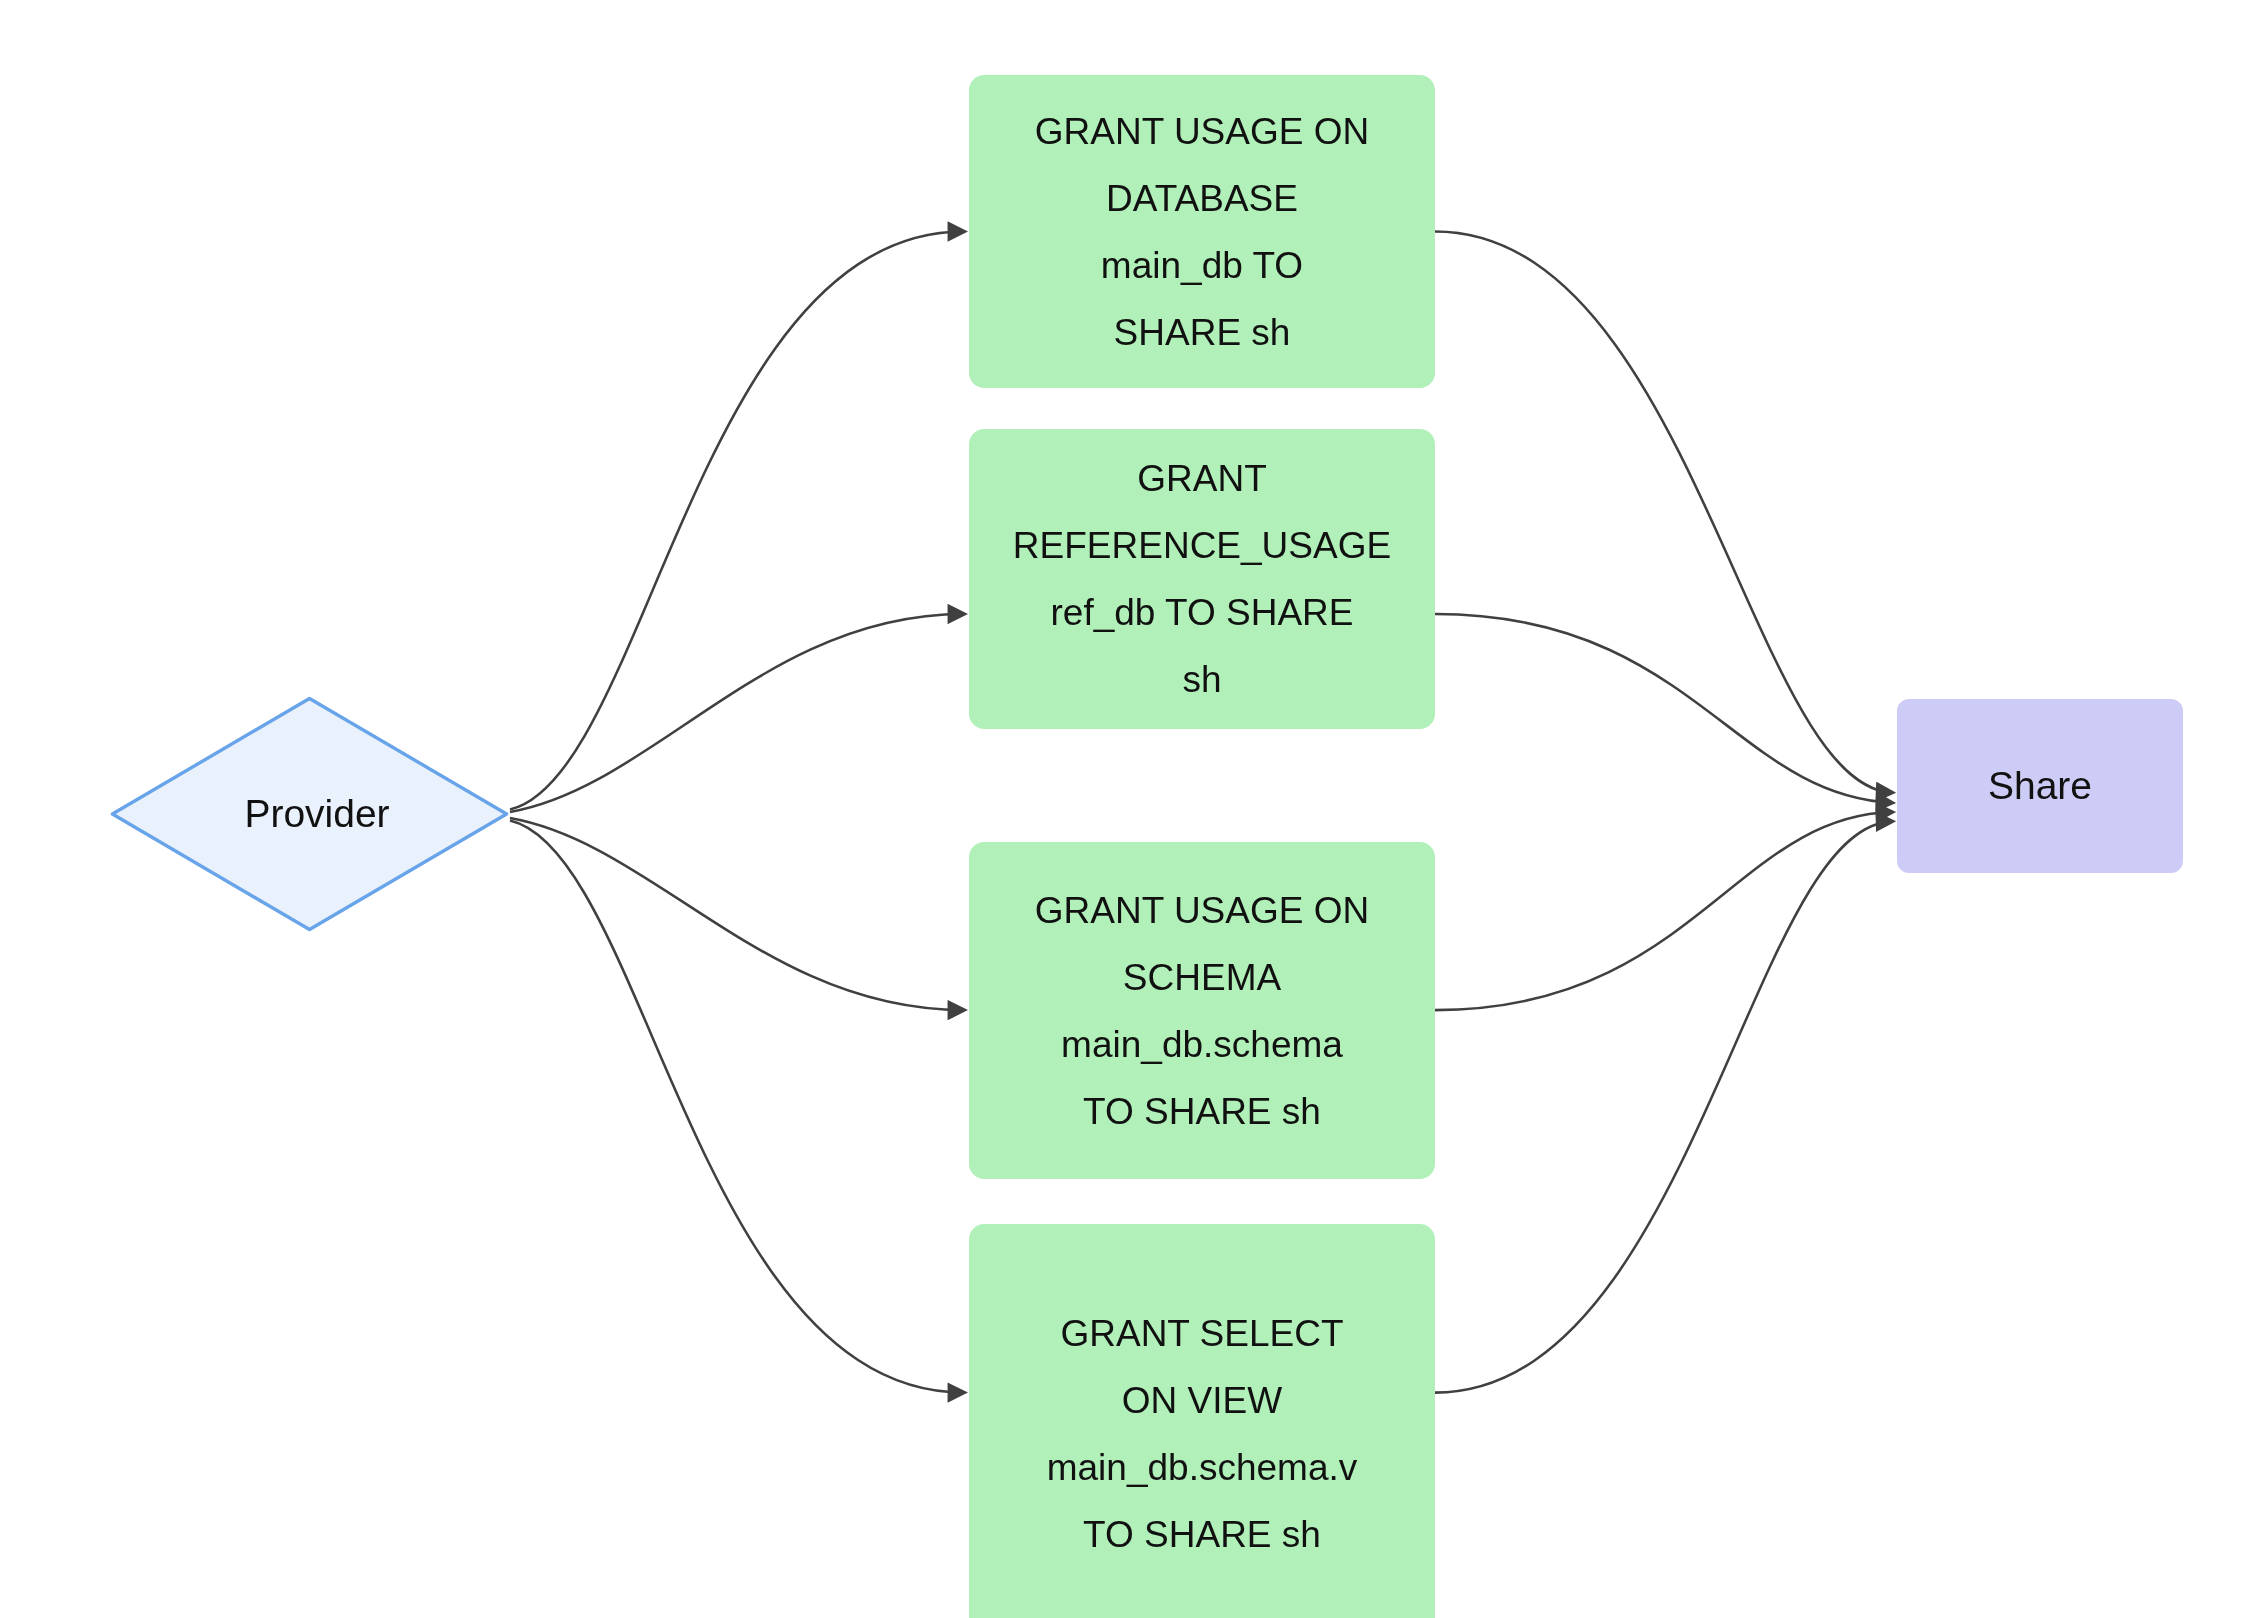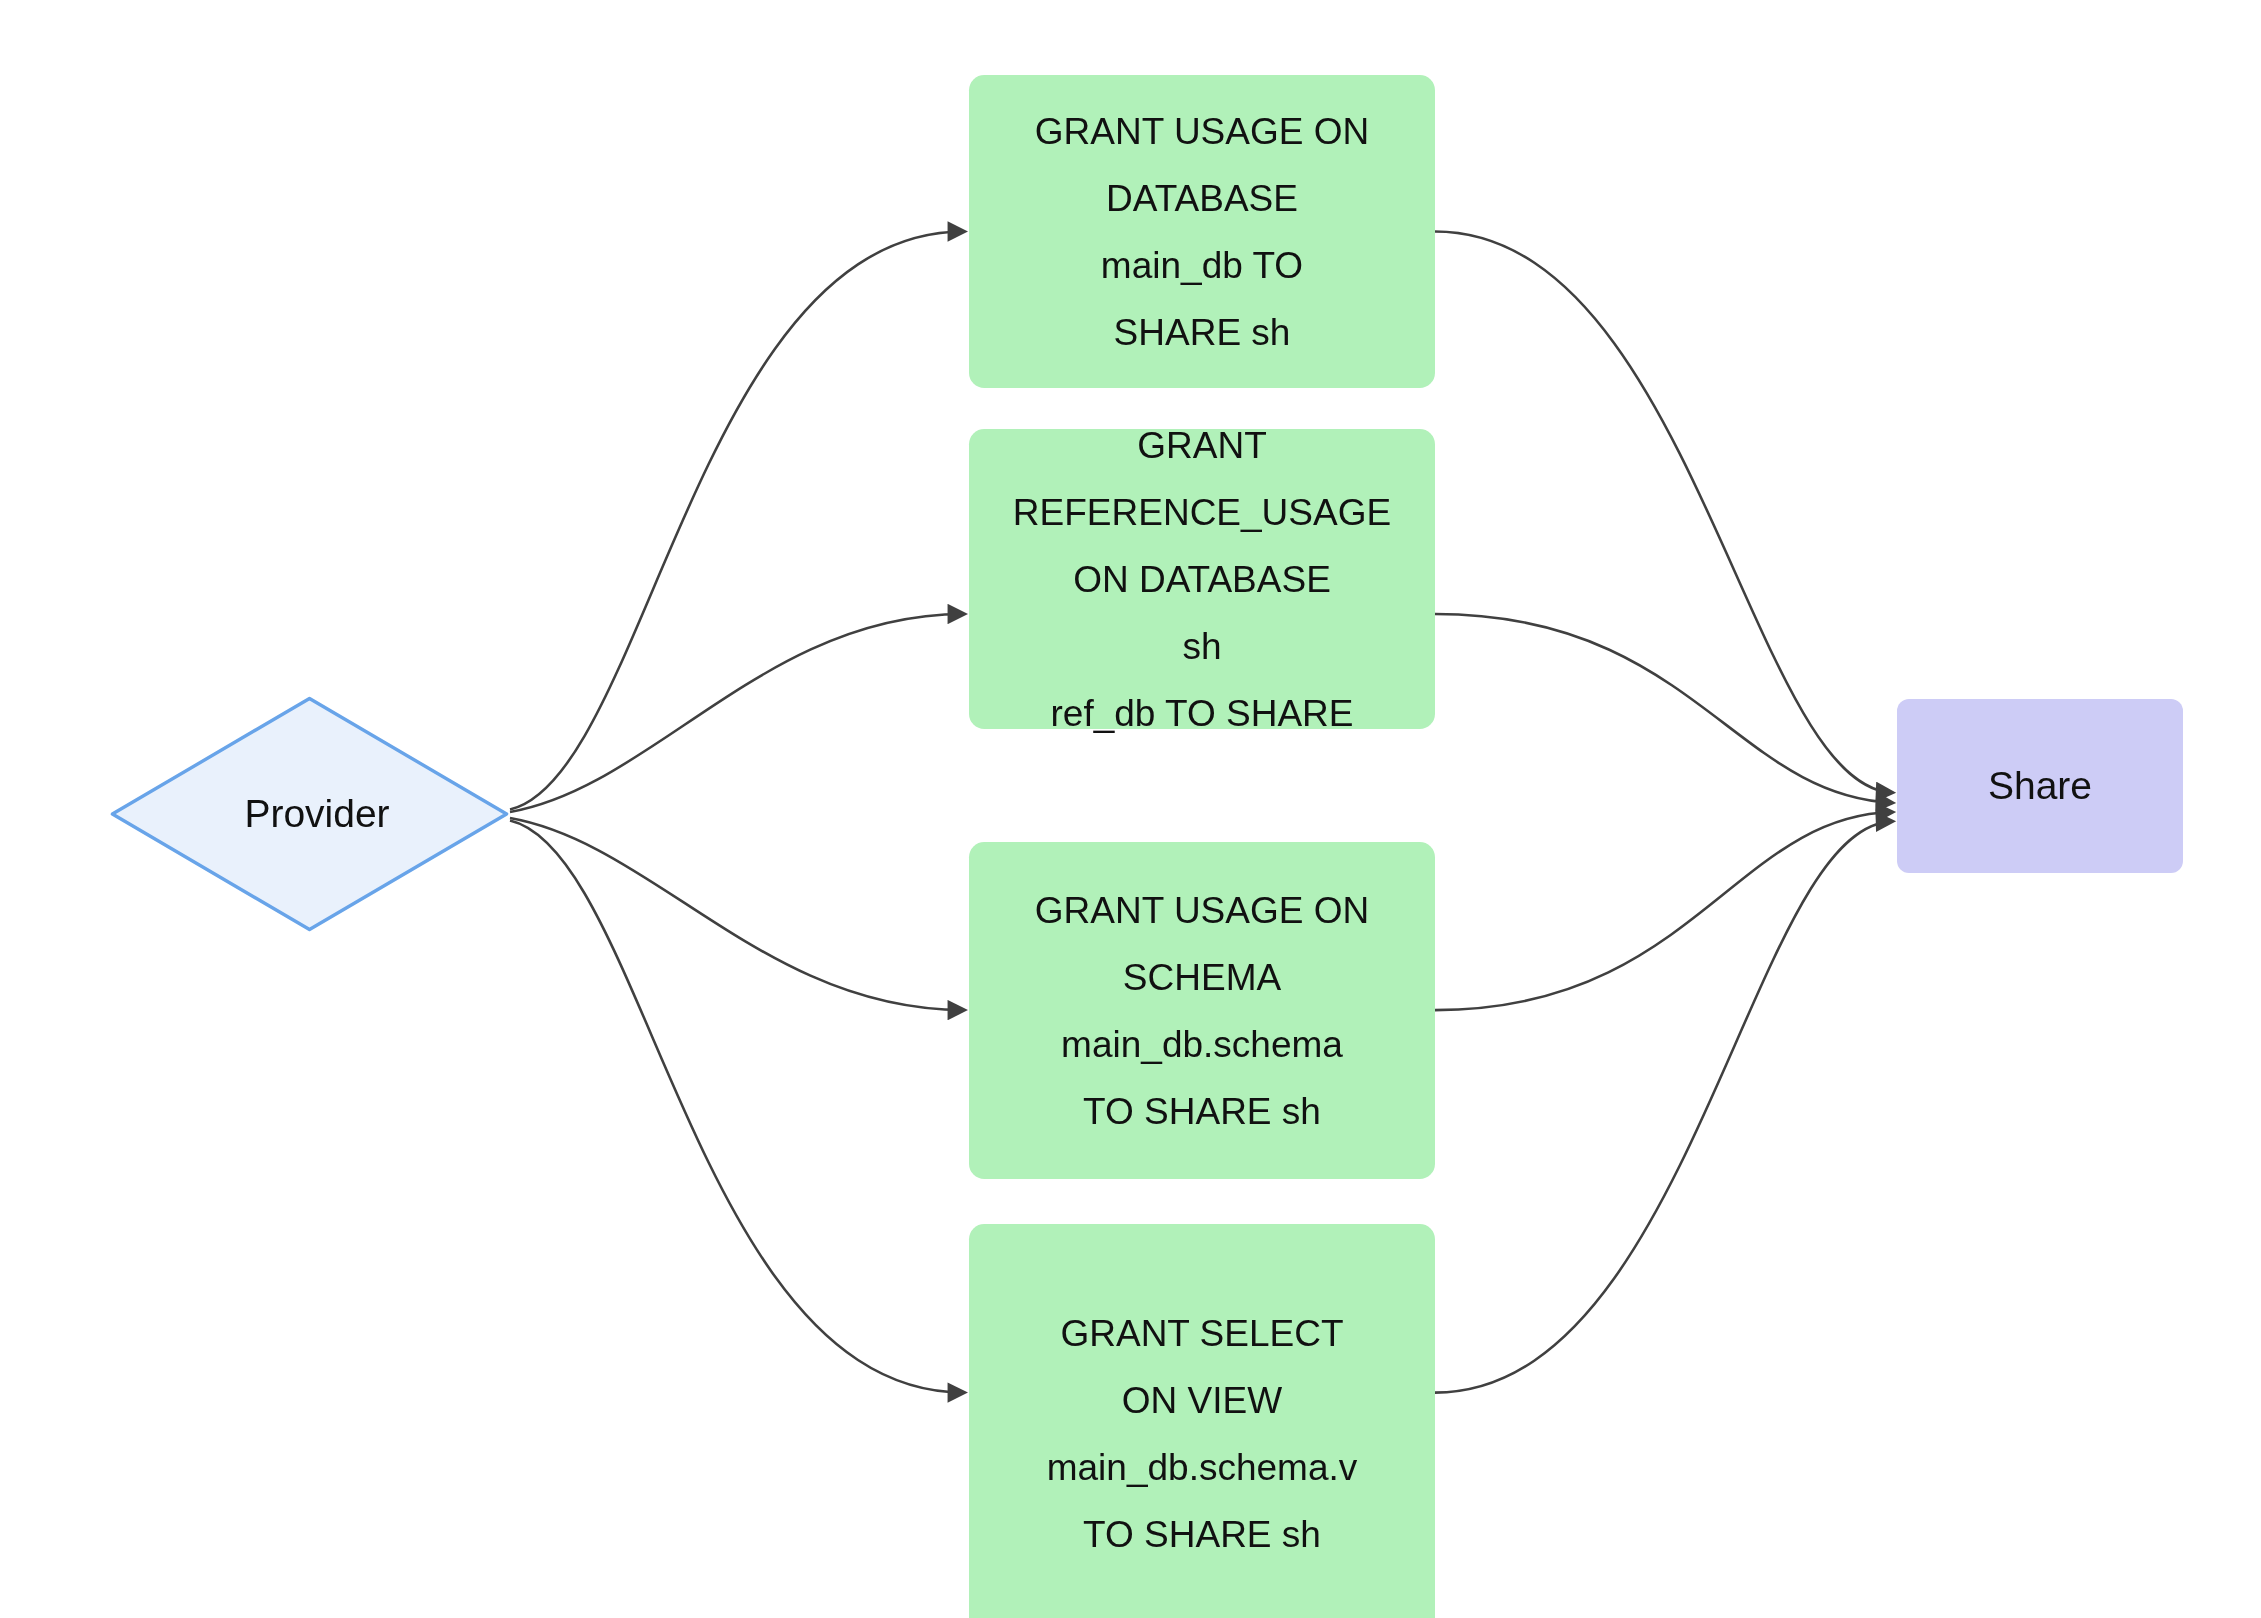--- a/index.html
+++ b/index.html
@@ -104,23 +104,22 @@
   <div class="node grant-box g0">
     <div class="line">GRANT USAGE ON</div>
     <div class="line">DATABASE</div>
     <div class="line">main_db TO</div>
     <div class="line">SHARE sh</div>
   </div>
 
   <div class="node grant-box g1">
     <div class="line">GRANT</div>
     <div class="line">REFERENCE_USAGE</div>
-    <div class="line">ON DATABASE</div>
+    <div class="line">ref_db TO SHARE</div>
     <div class="line">sh</div>
-    <div class="line">ref_db TO SHARE</div>
   </div>
 
   <div class="node grant-box g2">
     <div class="line">GRANT USAGE ON</div>
     <div class="line">SCHEMA</div>
     <div class="line">main_db.schema</div>
     <div class="line">TO SHARE sh</div>
   </div>
 
   <div class="node grant-box g3">

